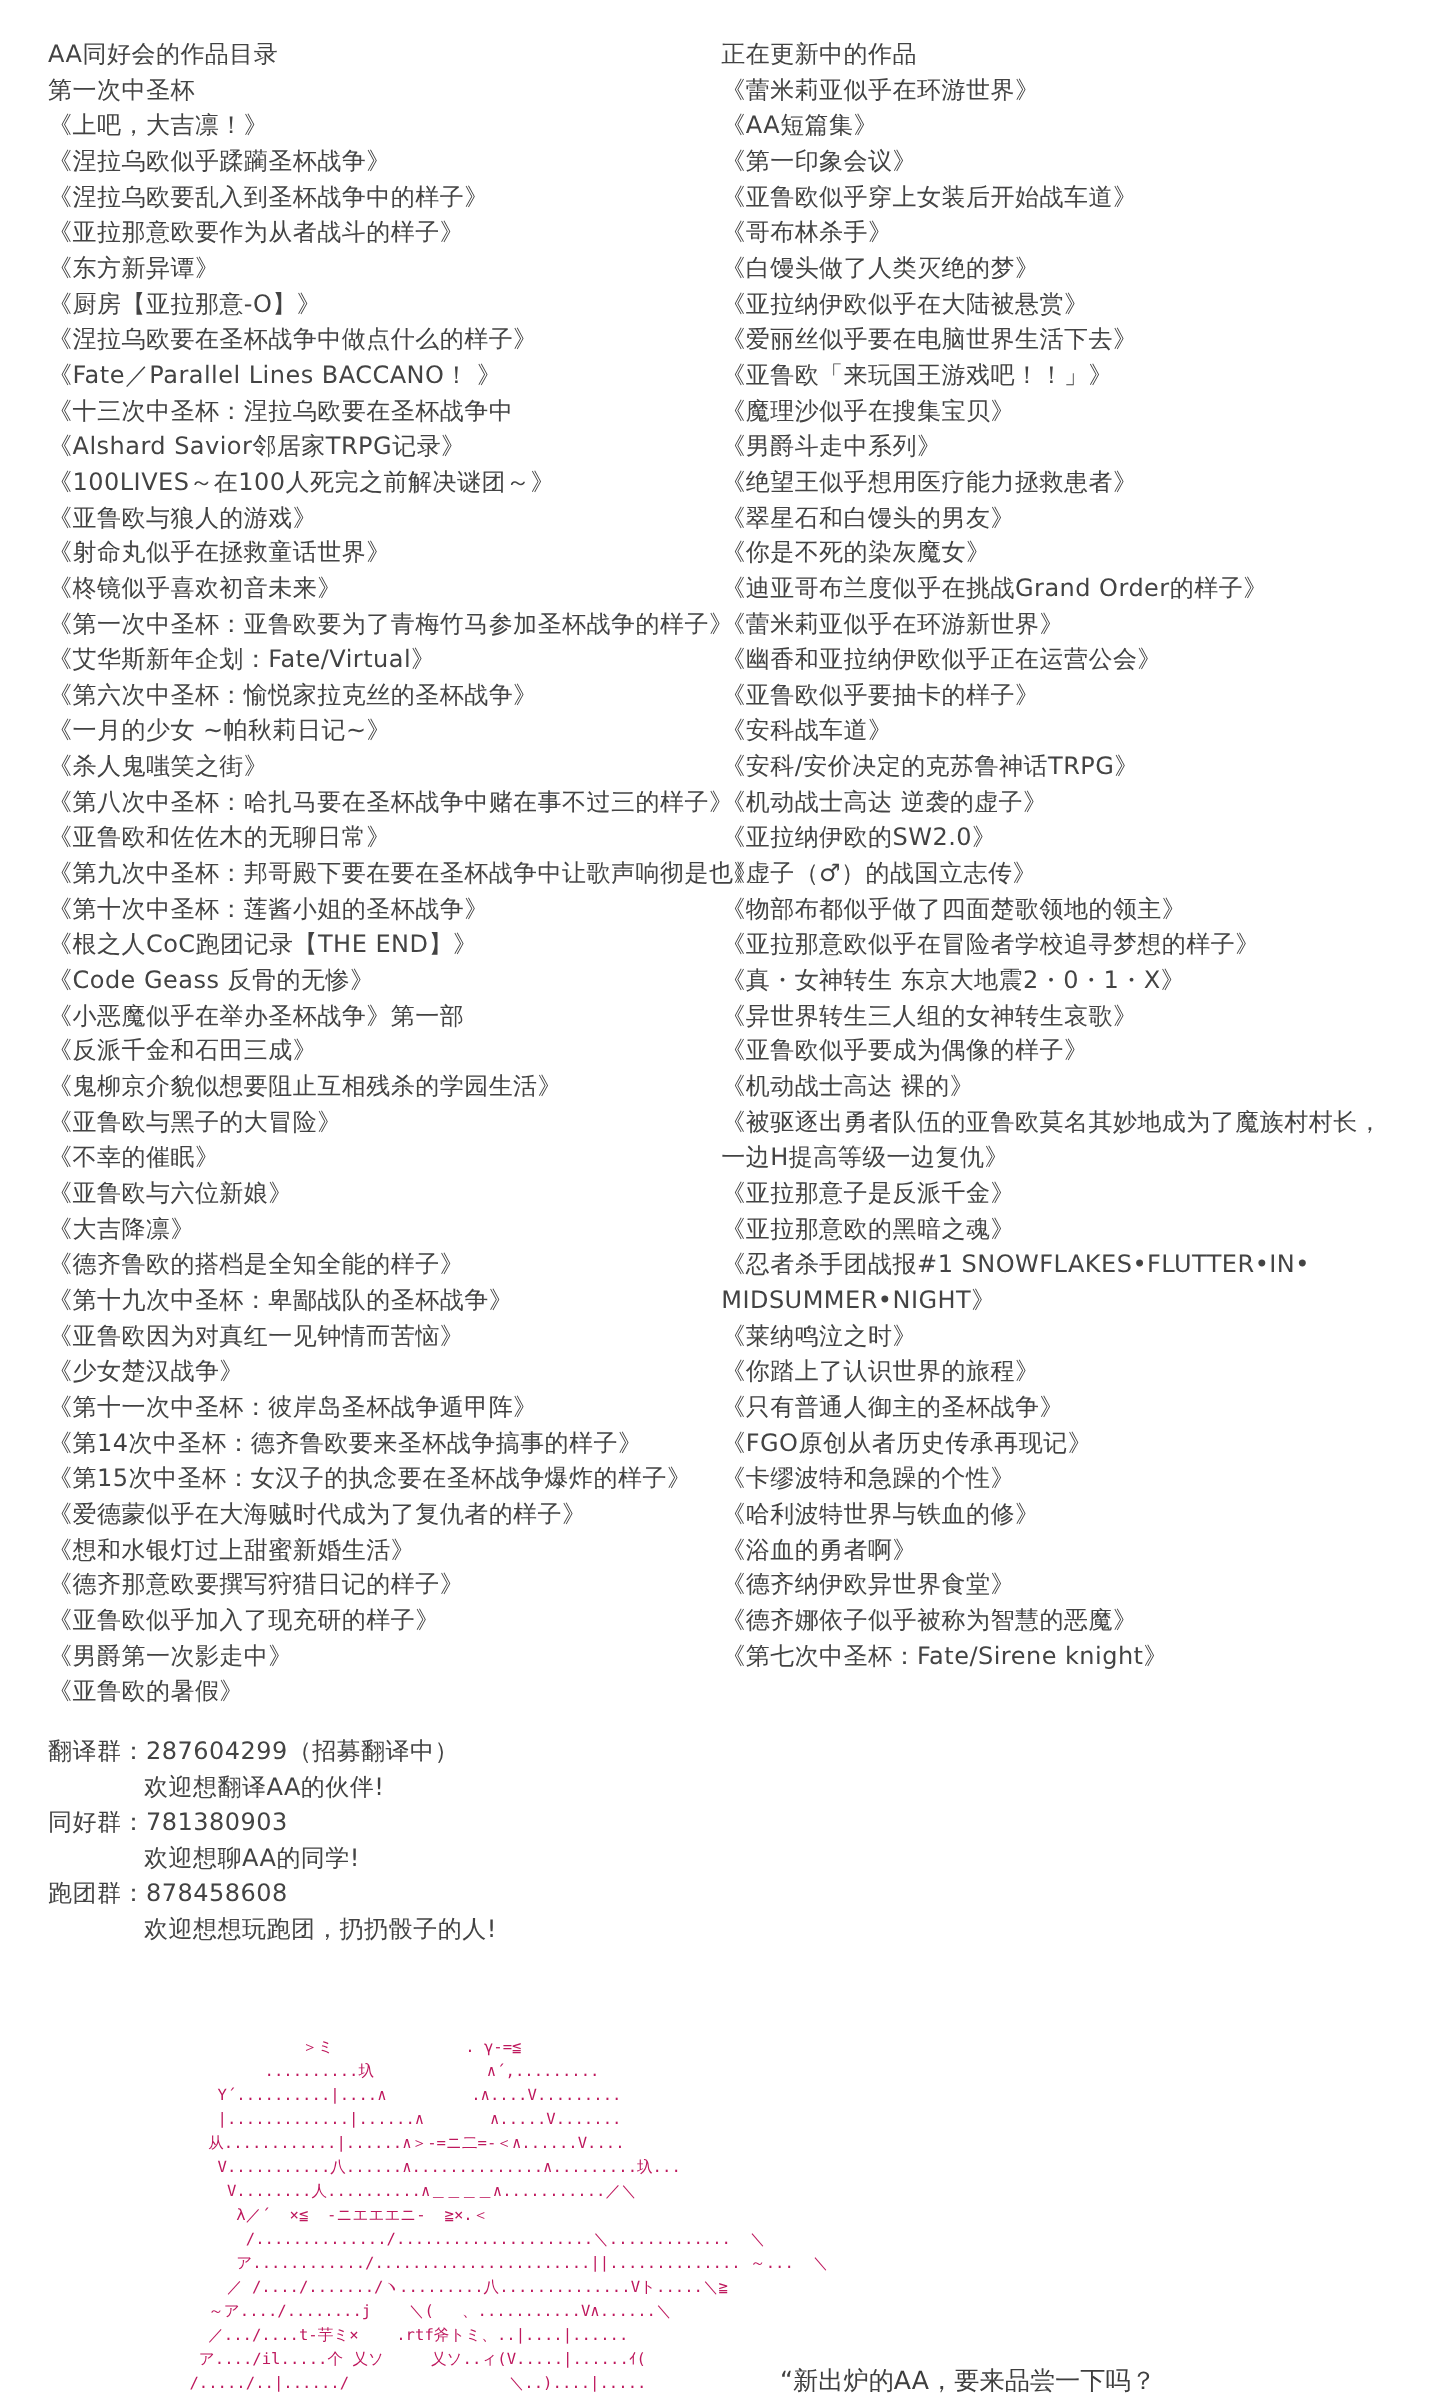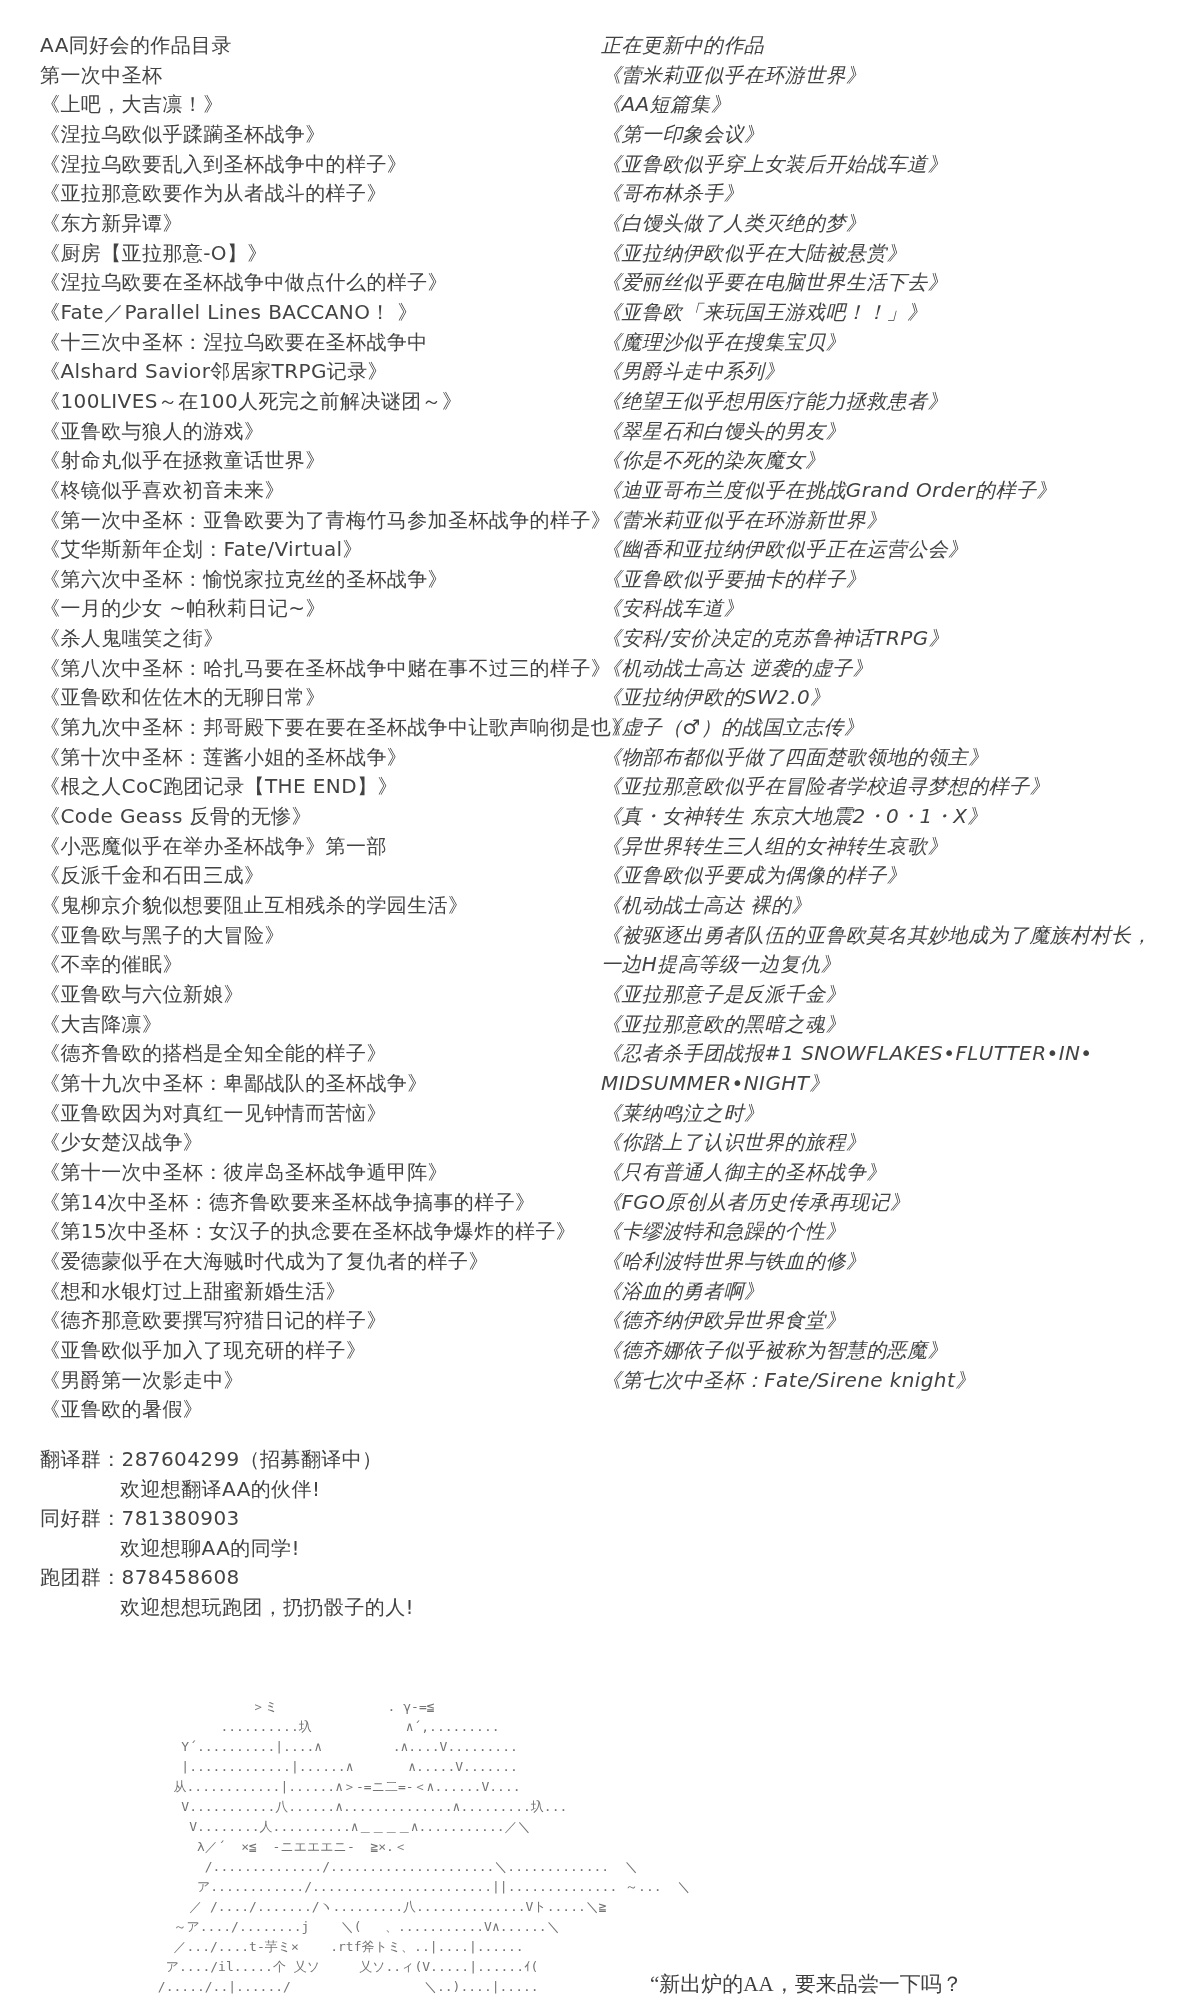--- a/index.html
+++ b/index.html
@@ -4,36 +4,36 @@
 <style>
   html,body{margin:0;padding:0;}
   body{
     width:1202px;height:2000px;position:relative;overflow:hidden;
     background:#ffffff;
     font-family:"DejaVu Sans","Liberation Sans",sans-serif;
     color:#434343;
   }
   .col{position:absolute;top:31px;}
   .col-left{left:40px;}
-  .col-right{left:601px;font-style:italic;}
+  .col-right{left:601px;}
   .line{
     height:29.66px;line-height:29.66px;font-size:20px;
     white-space:nowrap;letter-spacing:0.4px;
   }
   .ind1{padding-left:32px;}
   .ind2{padding-left:80px;}
   .gap{height:20px;}
   .aa-art{
     position:absolute;left:150px;top:1697px;margin:0;
     font-family:"DejaVu Sans Mono","Liberation Mono",monospace;
-    font-size:13px;line-height:20px;color:#737373;white-space:pre;
+    font-size:13px;line-height:20px;color:#be185d;white-space:pre;
   }
   .bottom-quote{
     position:absolute;left:650px;top:1970px;
-    font-size:21px;white-space:nowrap;color:#3e3e3e;font-family:Liberation Serif, serif;
+    font-size:21px;white-space:nowrap;color:#3e3e3e;
   }
 </style>
 </head>
 <body>
 
 <div class="col col-left">
   <div class="line">AA同好会的作品目录</div>
   <div class="line">第一次中圣杯</div>
   <div>
       <div class="line">《上吧，大吉凛！》</div>

